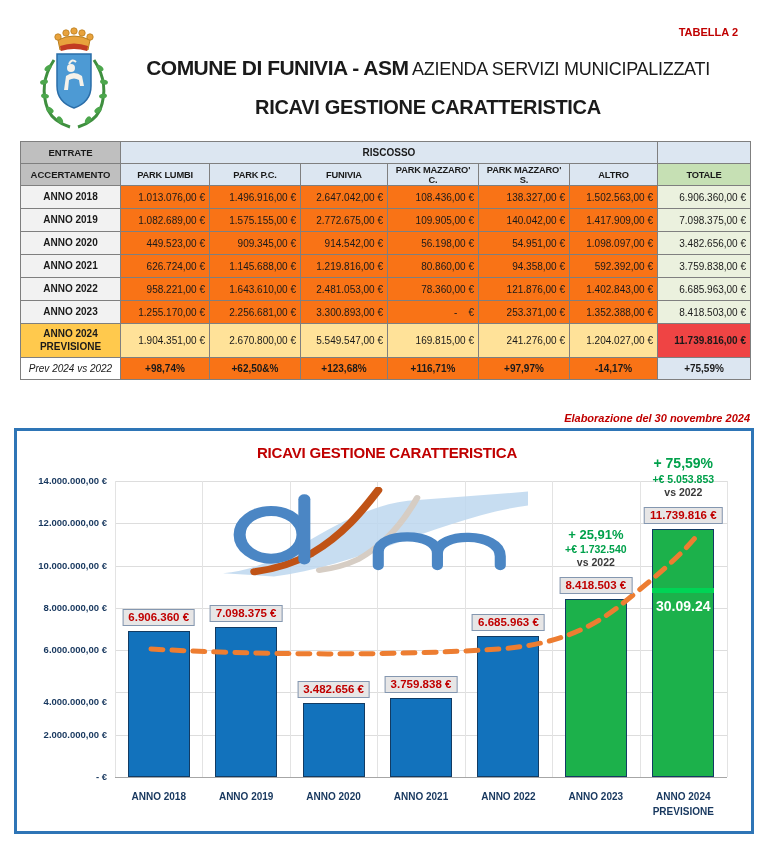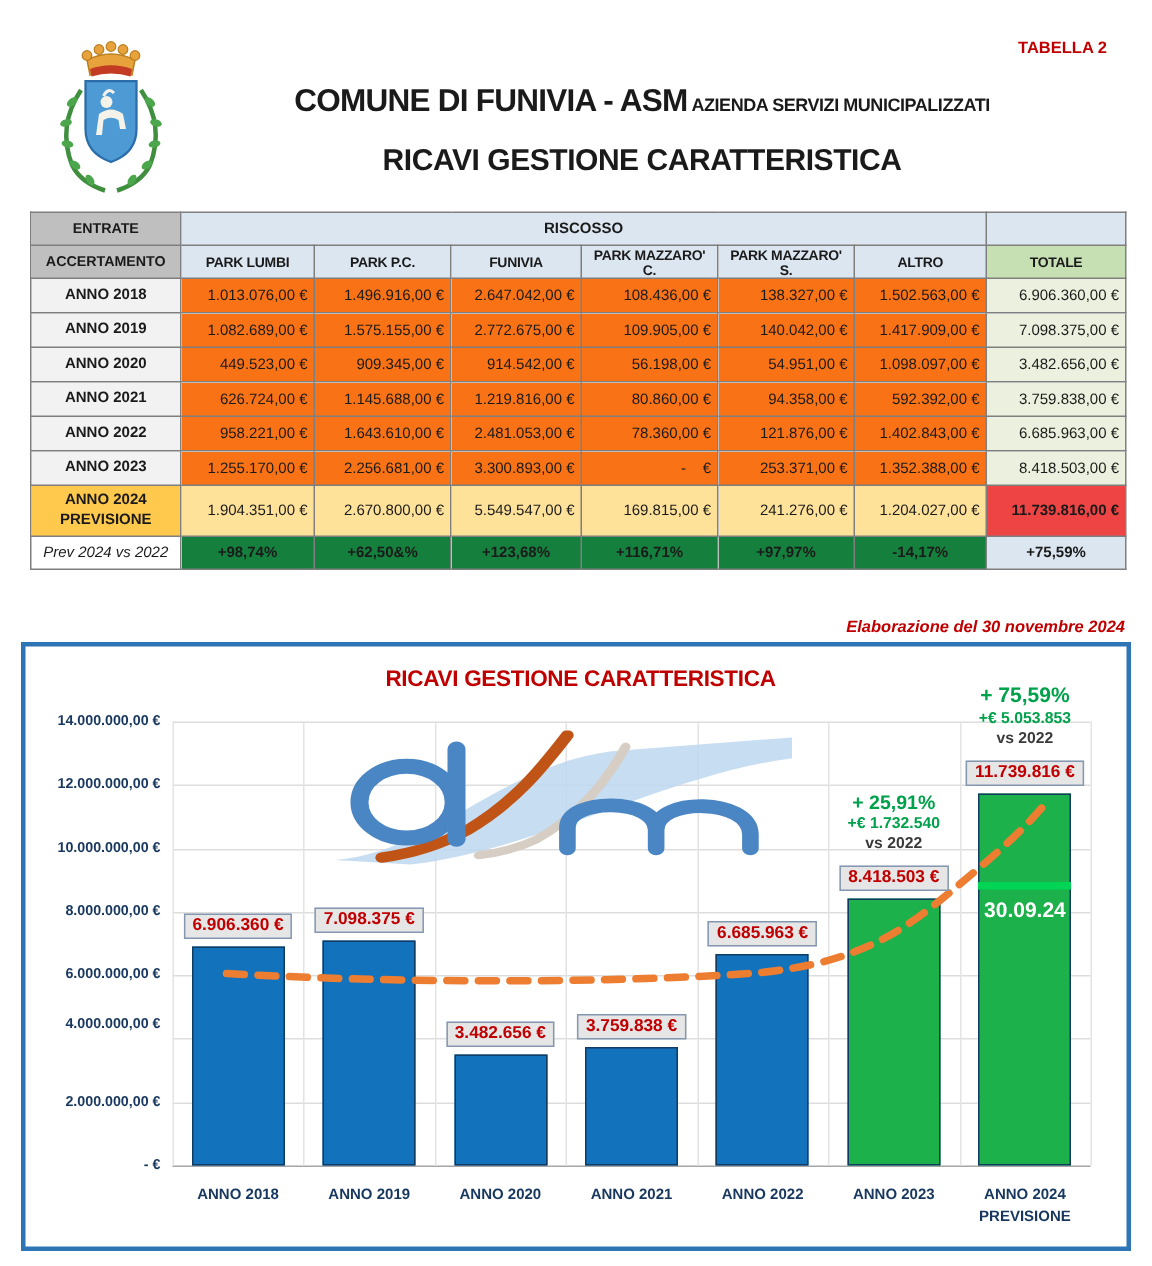--- a/index.html
+++ b/index.html
@@ -5,42 +5,42 @@
   html,body{margin:0;padding:0;}
   body{
     width:768px;height:844px;position:relative;background:#ffffff;
     font-family:"Liberation Sans",sans-serif;color:#1a1a1a;overflow:hidden;
   }
   
   .tabella-tag{position:absolute;top:26px;right:30px;font-size:11px;font-weight:bold;color:#C00000;}
   .crest{position:absolute;left:36px;top:24px;width:76px;height:108px;}
   .org-line{position:absolute;top:56px;left:120px;width:616px;text-align:center;white-space:nowrap;}
   .org-main{font-size:21px;font-weight:bold;letter-spacing:-0.5px;}
-  .org-suffix{font-size:12px;font-weight:bold;letter-spacing:-0.3px;}
+  .org-suffix{font-size:18px;font-weight:normal;letter-spacing:-0.3px;}
   .doc-title{position:absolute;top:96px;left:120px;width:616px;text-align:center;
     font-size:20px;font-weight:bold;letter-spacing:-0.3px;}
   
   #data-table{position:absolute;left:20px;top:141px;width:730px;border-collapse:collapse;
     table-layout:fixed;font-size:10px;}
   #data-table td{border:1px solid #7f7f7f;padding:0 4px;overflow:hidden;}
   td.corner{background:#BFBFBF;font-weight:bold;text-align:center;border:2px solid #1a1a1a;height:21px;font-size:9.5px;}
   td.chead{background:#DCE6F1;font-weight:bold;text-align:center;height:21px;font-size:9.3px;letter-spacing:-0.2px;}
   td.total-h{background:#C6E0B4;border:3px solid #000;}
   td.riscosso{background:#DCE6F1;font-weight:bold;text-align:center;height:19px;}
   td.lbl{background:#F2F2F2;font-weight:bold;text-align:center;border-left:2px solid #1a1a1a;
     border-right:2px solid #1a1a1a;white-space:pre-line;line-height:1.25;}
   td.val{background:#f97316;text-align:right;height:22px;}
   td.total-col{border-left:3px solid #000;border-right:3px solid #000;}
   td.total-cell{background:#EBF1DE;}
   tr.first-data td.total-col{border-top:3px solid #000;}
   tr.prev-row td.val{background:#FFE299;height:33px;}
   tr.prev-row td.lbl{background:#FFC94D;border-bottom:2px solid #1a1a1a;}
   td.foot-lbl{font-style:italic;text-align:center;background:#fff;border-left:1px solid transparent;
     border-bottom:1px solid transparent;height:21px;}
-  td.foot{background:#15803d;font-weight:bold;text-align:center;height:21px;}
+  td.foot{background:#f97316;font-weight:bold;text-align:center;height:21px;}
   td.total-foot{border:3px solid #000;background:#DCE6F1;margin-top:28px;}
   .elab-note{position:absolute;top:412px;right:18px;font-size:11px;font-weight:bold;
     font-style:italic;color:#C00000;}
   
   #chart-panel{position:absolute;left:14px;top:428px;width:734px;height:400px;
     border:3px solid #2E75B6;background:#fff;}
   .chart-title{position:absolute;top:13px;left:40px;width:660px;text-align:center;
     font-size:15px;font-weight:bold;color:#C00000;letter-spacing:-0.2px;}
   #plot{position:absolute;left:98px;top:50px;width:612px;height:296px;}
   .grid-h{position:absolute;left:0;width:100%;height:0;border-top:1px solid #DDDDDD;}
@@ -273,21 +273,21 @@
       <div class="bar" style="left: 537.286px; width: 62px; height: 248.213px; background: rgb(28, 177, 75);"></div>
       <div class="bar-label" style="left: 568.286px; top: 42.7867px;">11.739.816 €</div>
       <div class="marker-line" style="left: 537.286px; width: 62px; top: 107.373px; background: rgb(0, 212, 85);"></div>
       <div class="marker-text" style="left: 537.286px; width: 62px; top: 117.373px;">30.09.24</div>
     </div>
 <div class="ytick" style="top: 44px;">14.000.000,00 €</div>
     <div class="ytick" style="top: 86.2857px;">12.000.000,00 €</div>
     <div class="ytick" style="top: 128.571px;">10.000.000,00 €</div>
     <div class="ytick" style="top: 170.857px;">8.000.000,00 €</div>
     <div class="ytick" style="top: 213.143px;">6.000.000,00 €</div>
-    <div class="ytick" style="top: 246px;">4.000.000,00 €</div>
+    <div class="ytick" style="top: 265px;">4.000.000,00 €</div>
     <div class="ytick" style="top: 297.714px;">2.000.000,00 €</div>
     <div class="ytick" style="top: 340px;">-  €</div>
     <div class="xtick" style="left: 91.7143px; top: 358px;">ANNO 2018</div>
     <div class="xtick" style="left: 179.143px; top: 358px;">ANNO 2019</div>
     <div class="xtick" style="left: 266.571px; top: 358px;">ANNO 2020</div>
     <div class="xtick" style="left: 354px; top: 358px;">ANNO 2021</div>
     <div class="xtick" style="left: 441.429px; top: 358px;">ANNO 2022</div>
     <div class="xtick" style="left: 528.857px; top: 358px;">ANNO 2023</div>
     <div class="xtick" style="left: 616.286px; top: 358px;">ANNO 2024
 PREVISIONE</div>

